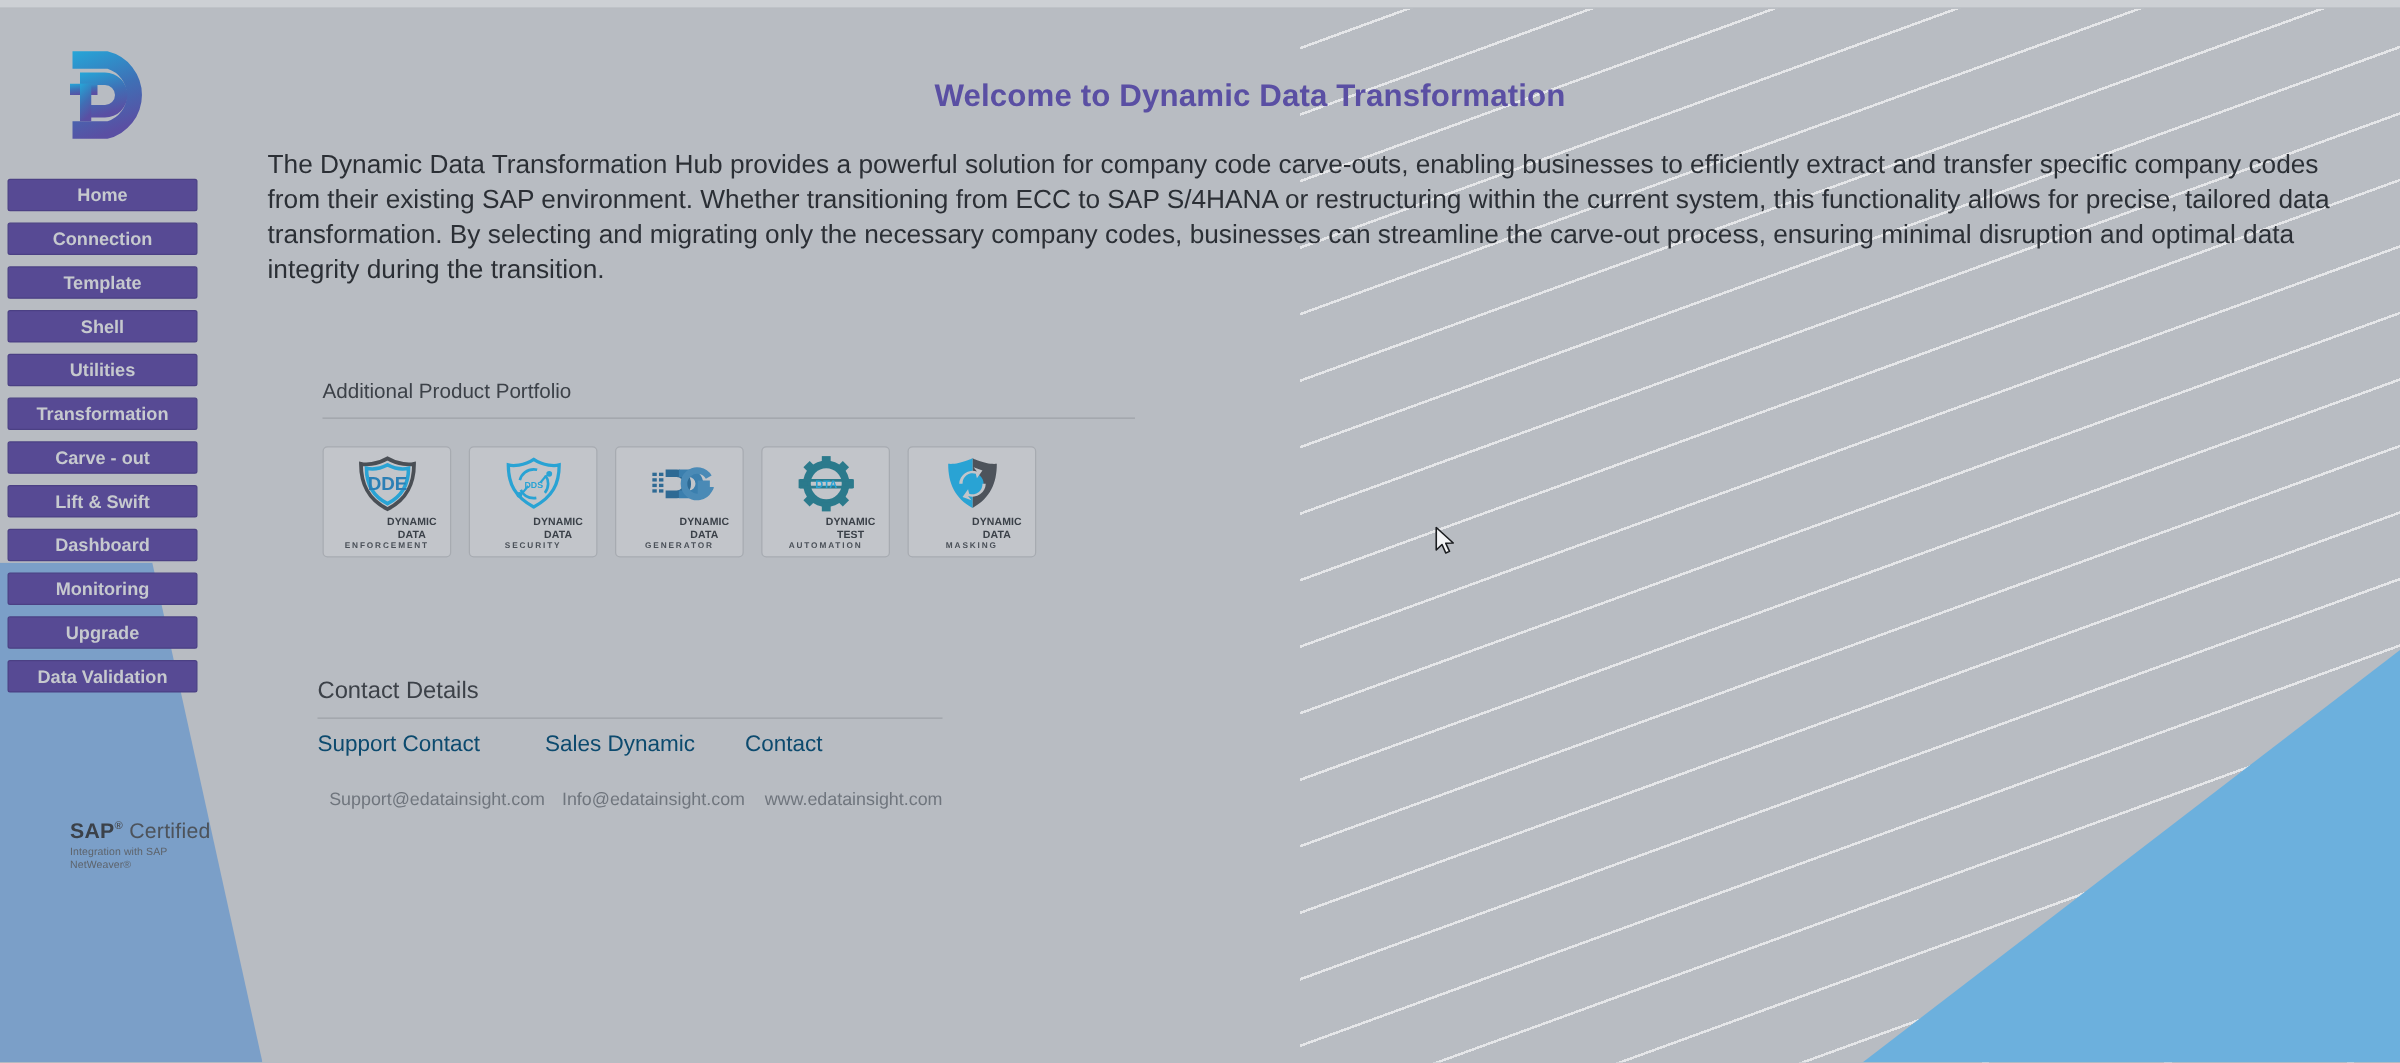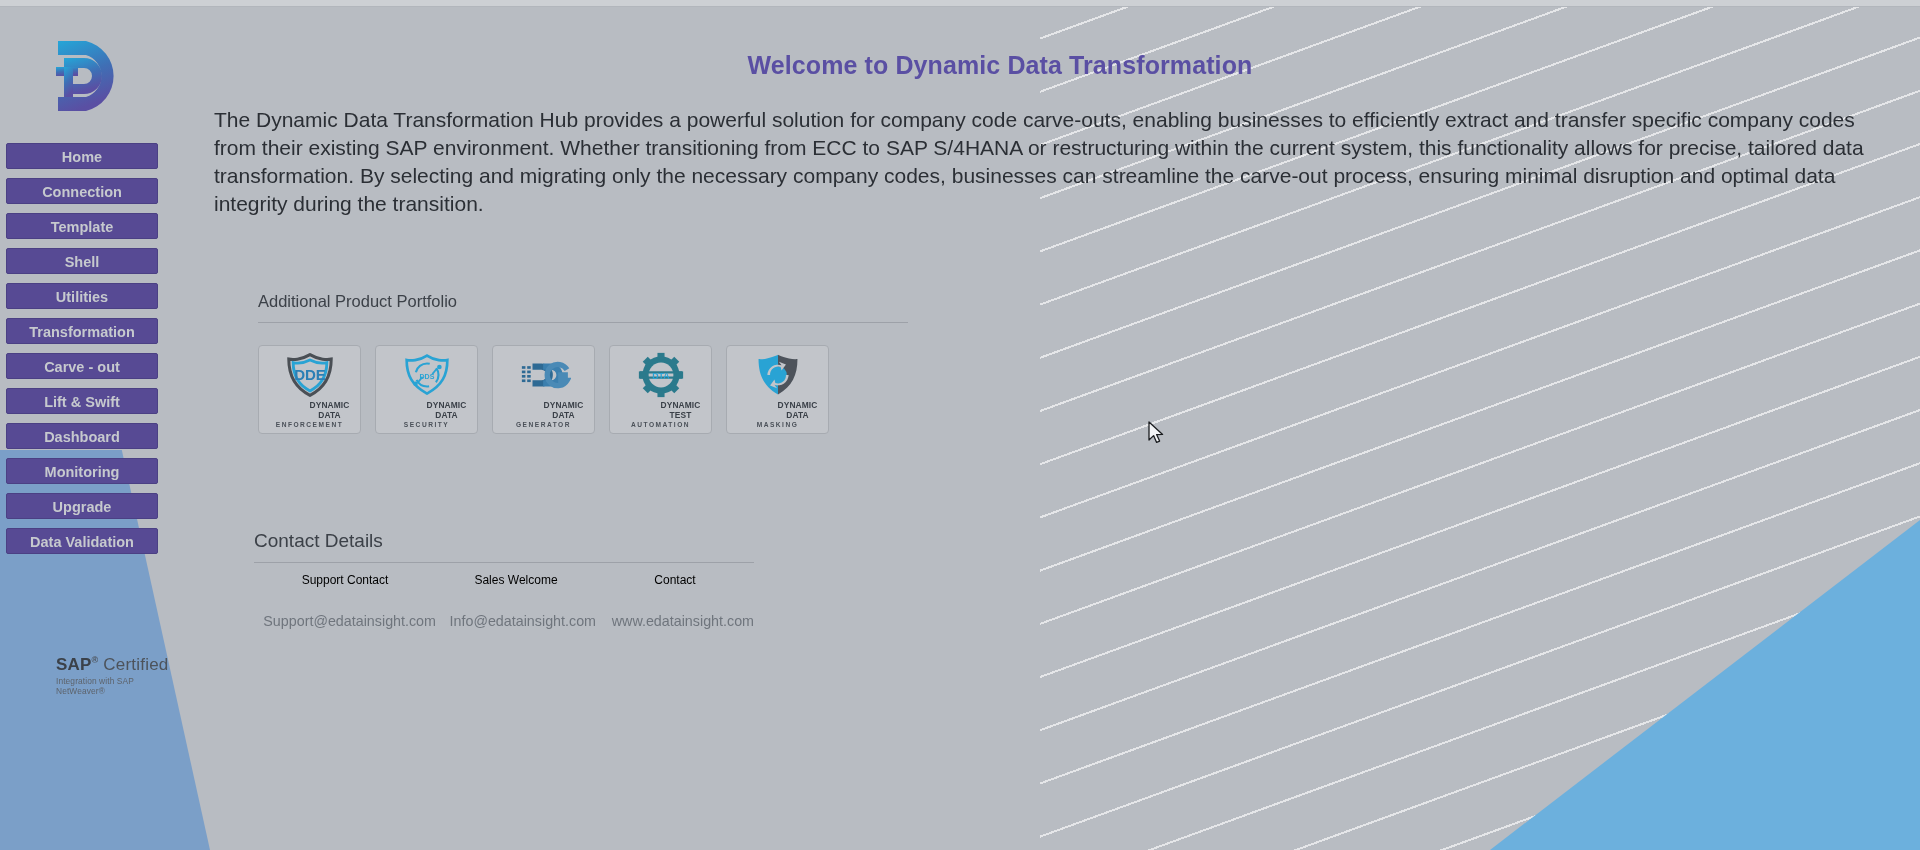--- a/index.html
+++ b/index.html
@@ -111,21 +111,21 @@
     border: 1px solid #4b4084;
     border-radius: 2px;
     cursor: pointer;
     white-space: nowrap;
     user-select: none;
   }
 
   
   #main {
     position: absolute;
-    top: 13px;
+    top: 25px;
     left: 170px;
     width: 1750px;
     height: 699px;
   }
 
   #page-title {
     text-align: center;
     color: #5a4fa3;
     font-size: 25px;
     font-weight: bold;
@@ -202,24 +202,24 @@
   #contact-section { margin: 96px 0 0 84px; width: 500px; }
 
   #contact-heading {
     font-size: 19px;
     color: #3c4148;
     padding-bottom: 10px;
   }
 
   #contact-table { width: 100%; border-collapse: collapse; margin-top: 10px; }
   #contact-table th {
-    text-align: center;
-    font-size: 12px;
+    text-align: left;
+    font-size: 18px;
     font-weight: normal;
-    color: #000000;
+    color: #0c4a6e;
     padding: 0 0 26px 0;
   }
   #contact-table td {
     text-align: right;
     font-size: 14.3px;
     color: #6f757d;
     padding: 0;
   }
   #contact-table th:nth-child(1), #contact-table td:nth-child(1) { width: 182px; }
   #contact-table th:nth-child(2), #contact-table td:nth-child(2) { width: 160px; }
@@ -412,21 +412,21 @@
     </section>
 
     <section id="contact-section">
       <div id="contact-heading">Contact Details</div>
       <div class="section-rule"></div>
 
       <table id="contact-table">
         <thead>
           <tr>
             <th>Support Contact</th>
-            <th>Sales Welcome</th>
+            <th>Sales Dynamic</th>
             <th>Contact</th>
           </tr>
         </thead>
         <tbody>
           <tr>
             <td>Support@edatainsight.com</td>
             <td>Info@edatainsight.com</td>
             <td>www.edatainsight.com</td>
           </tr>
         </tbody>

